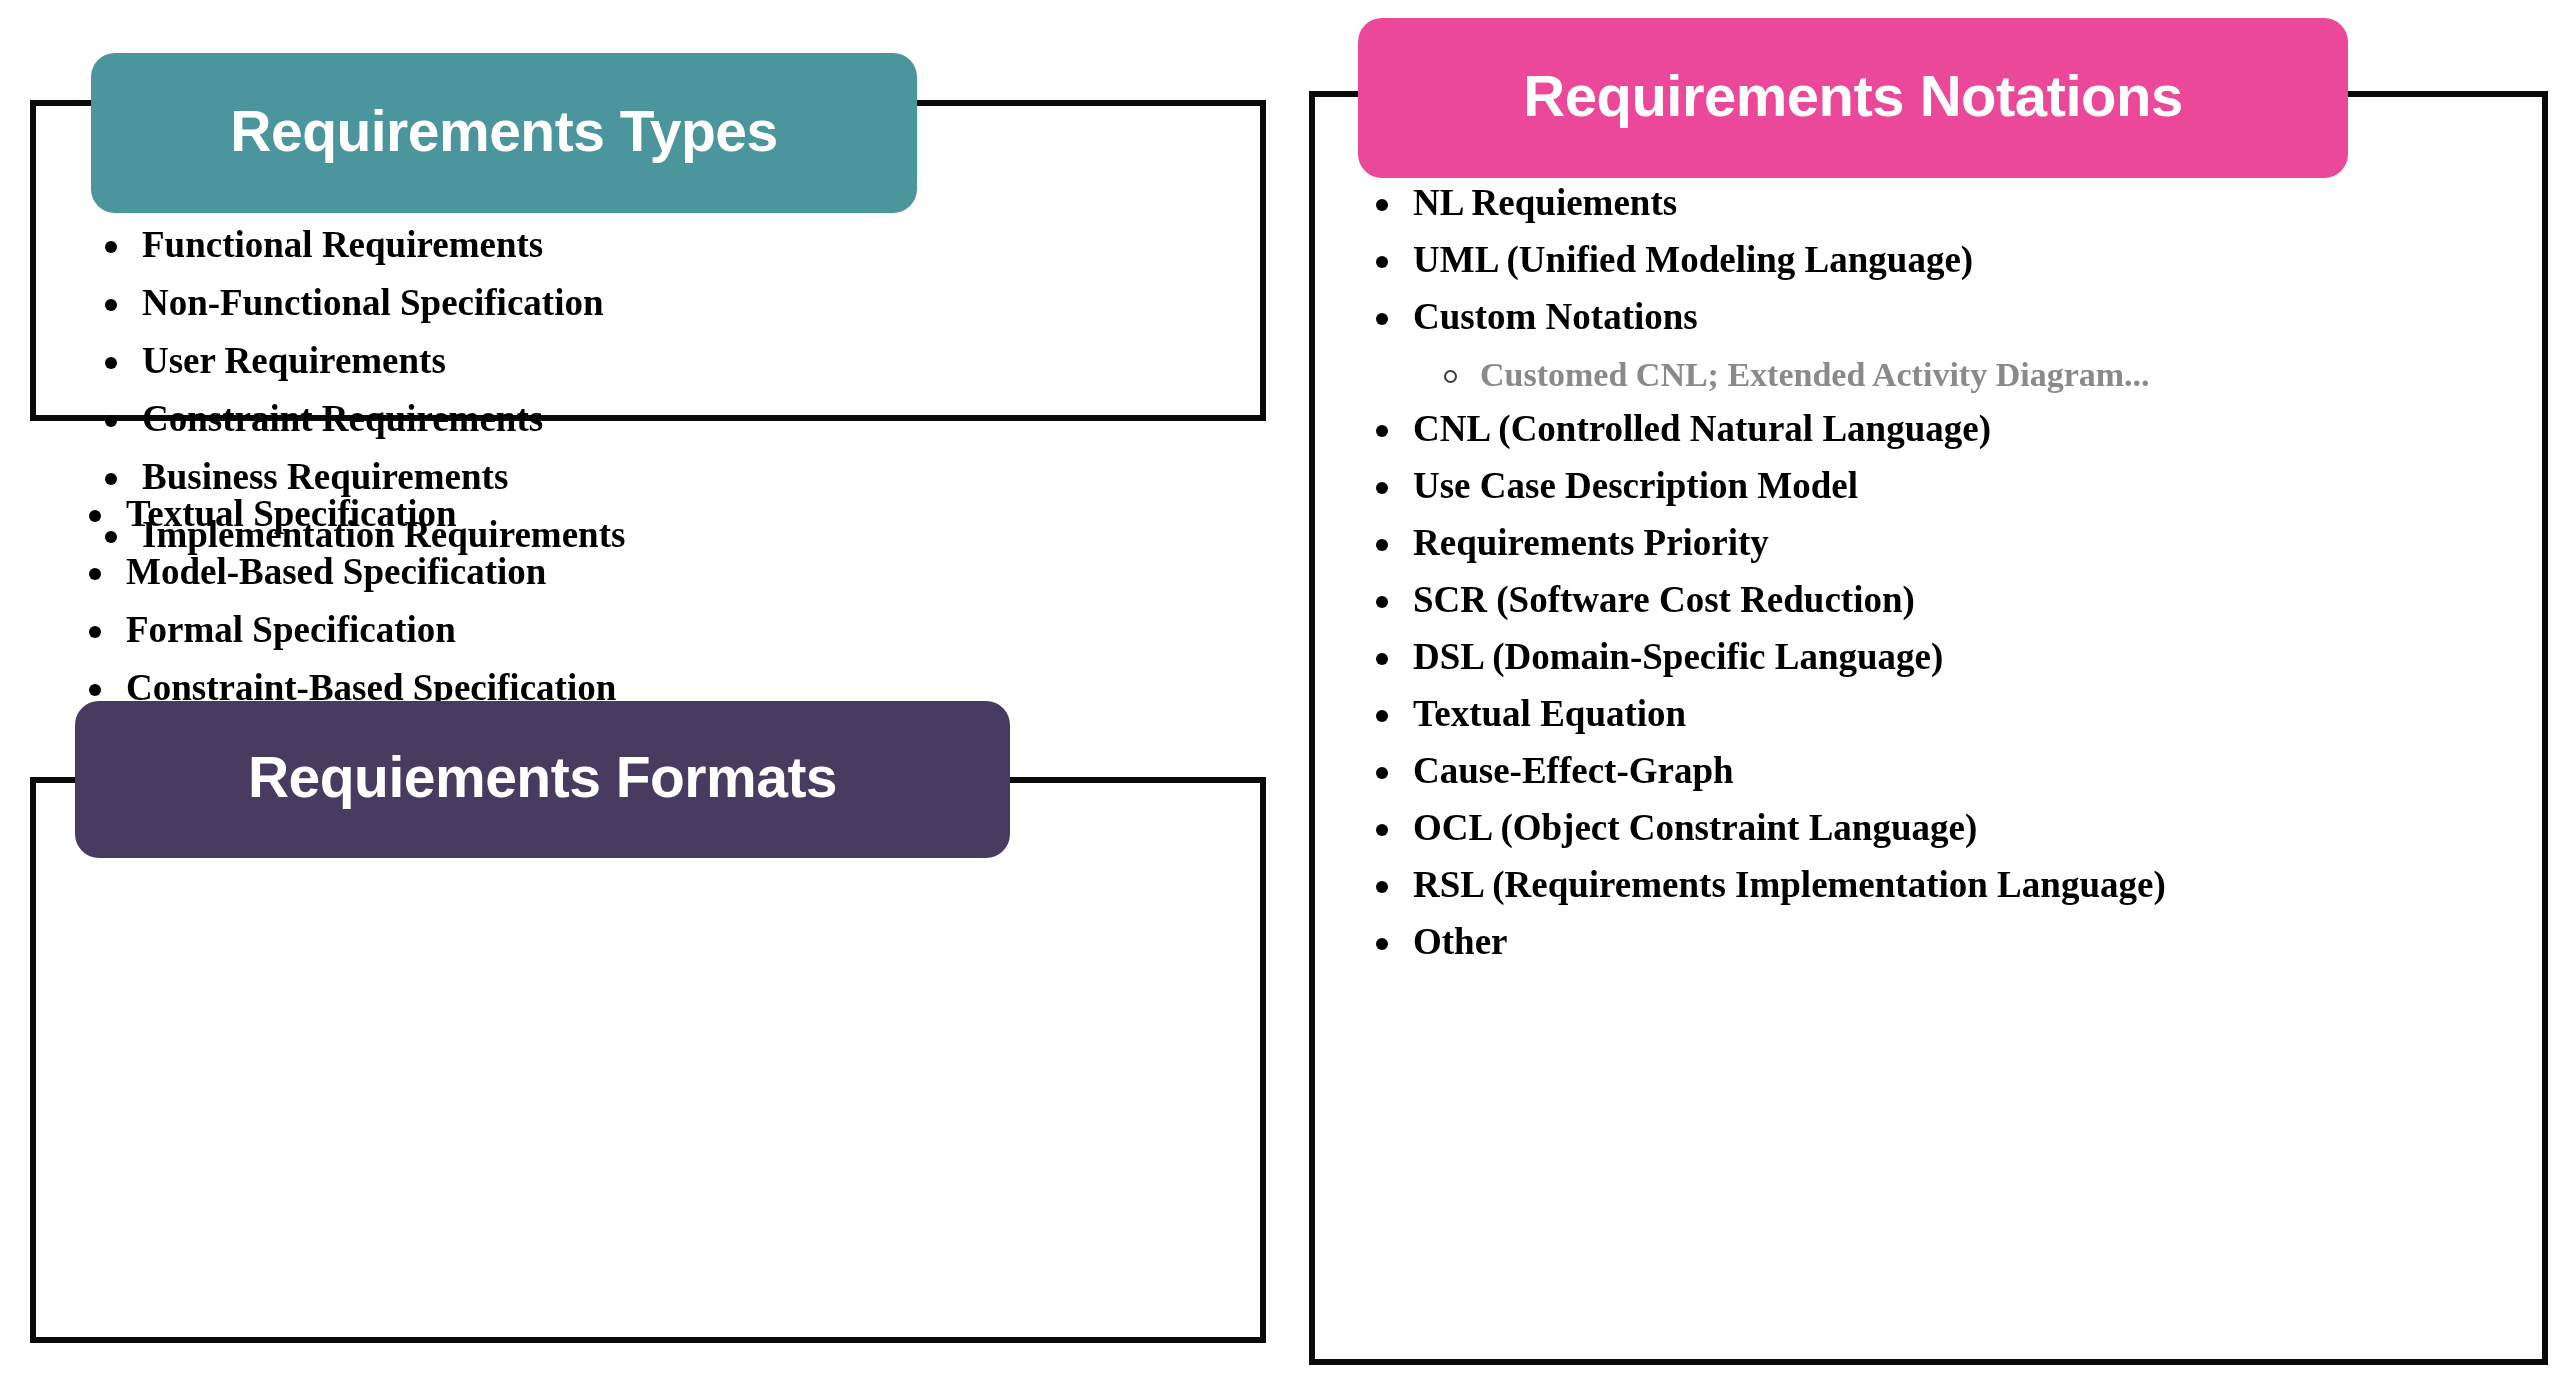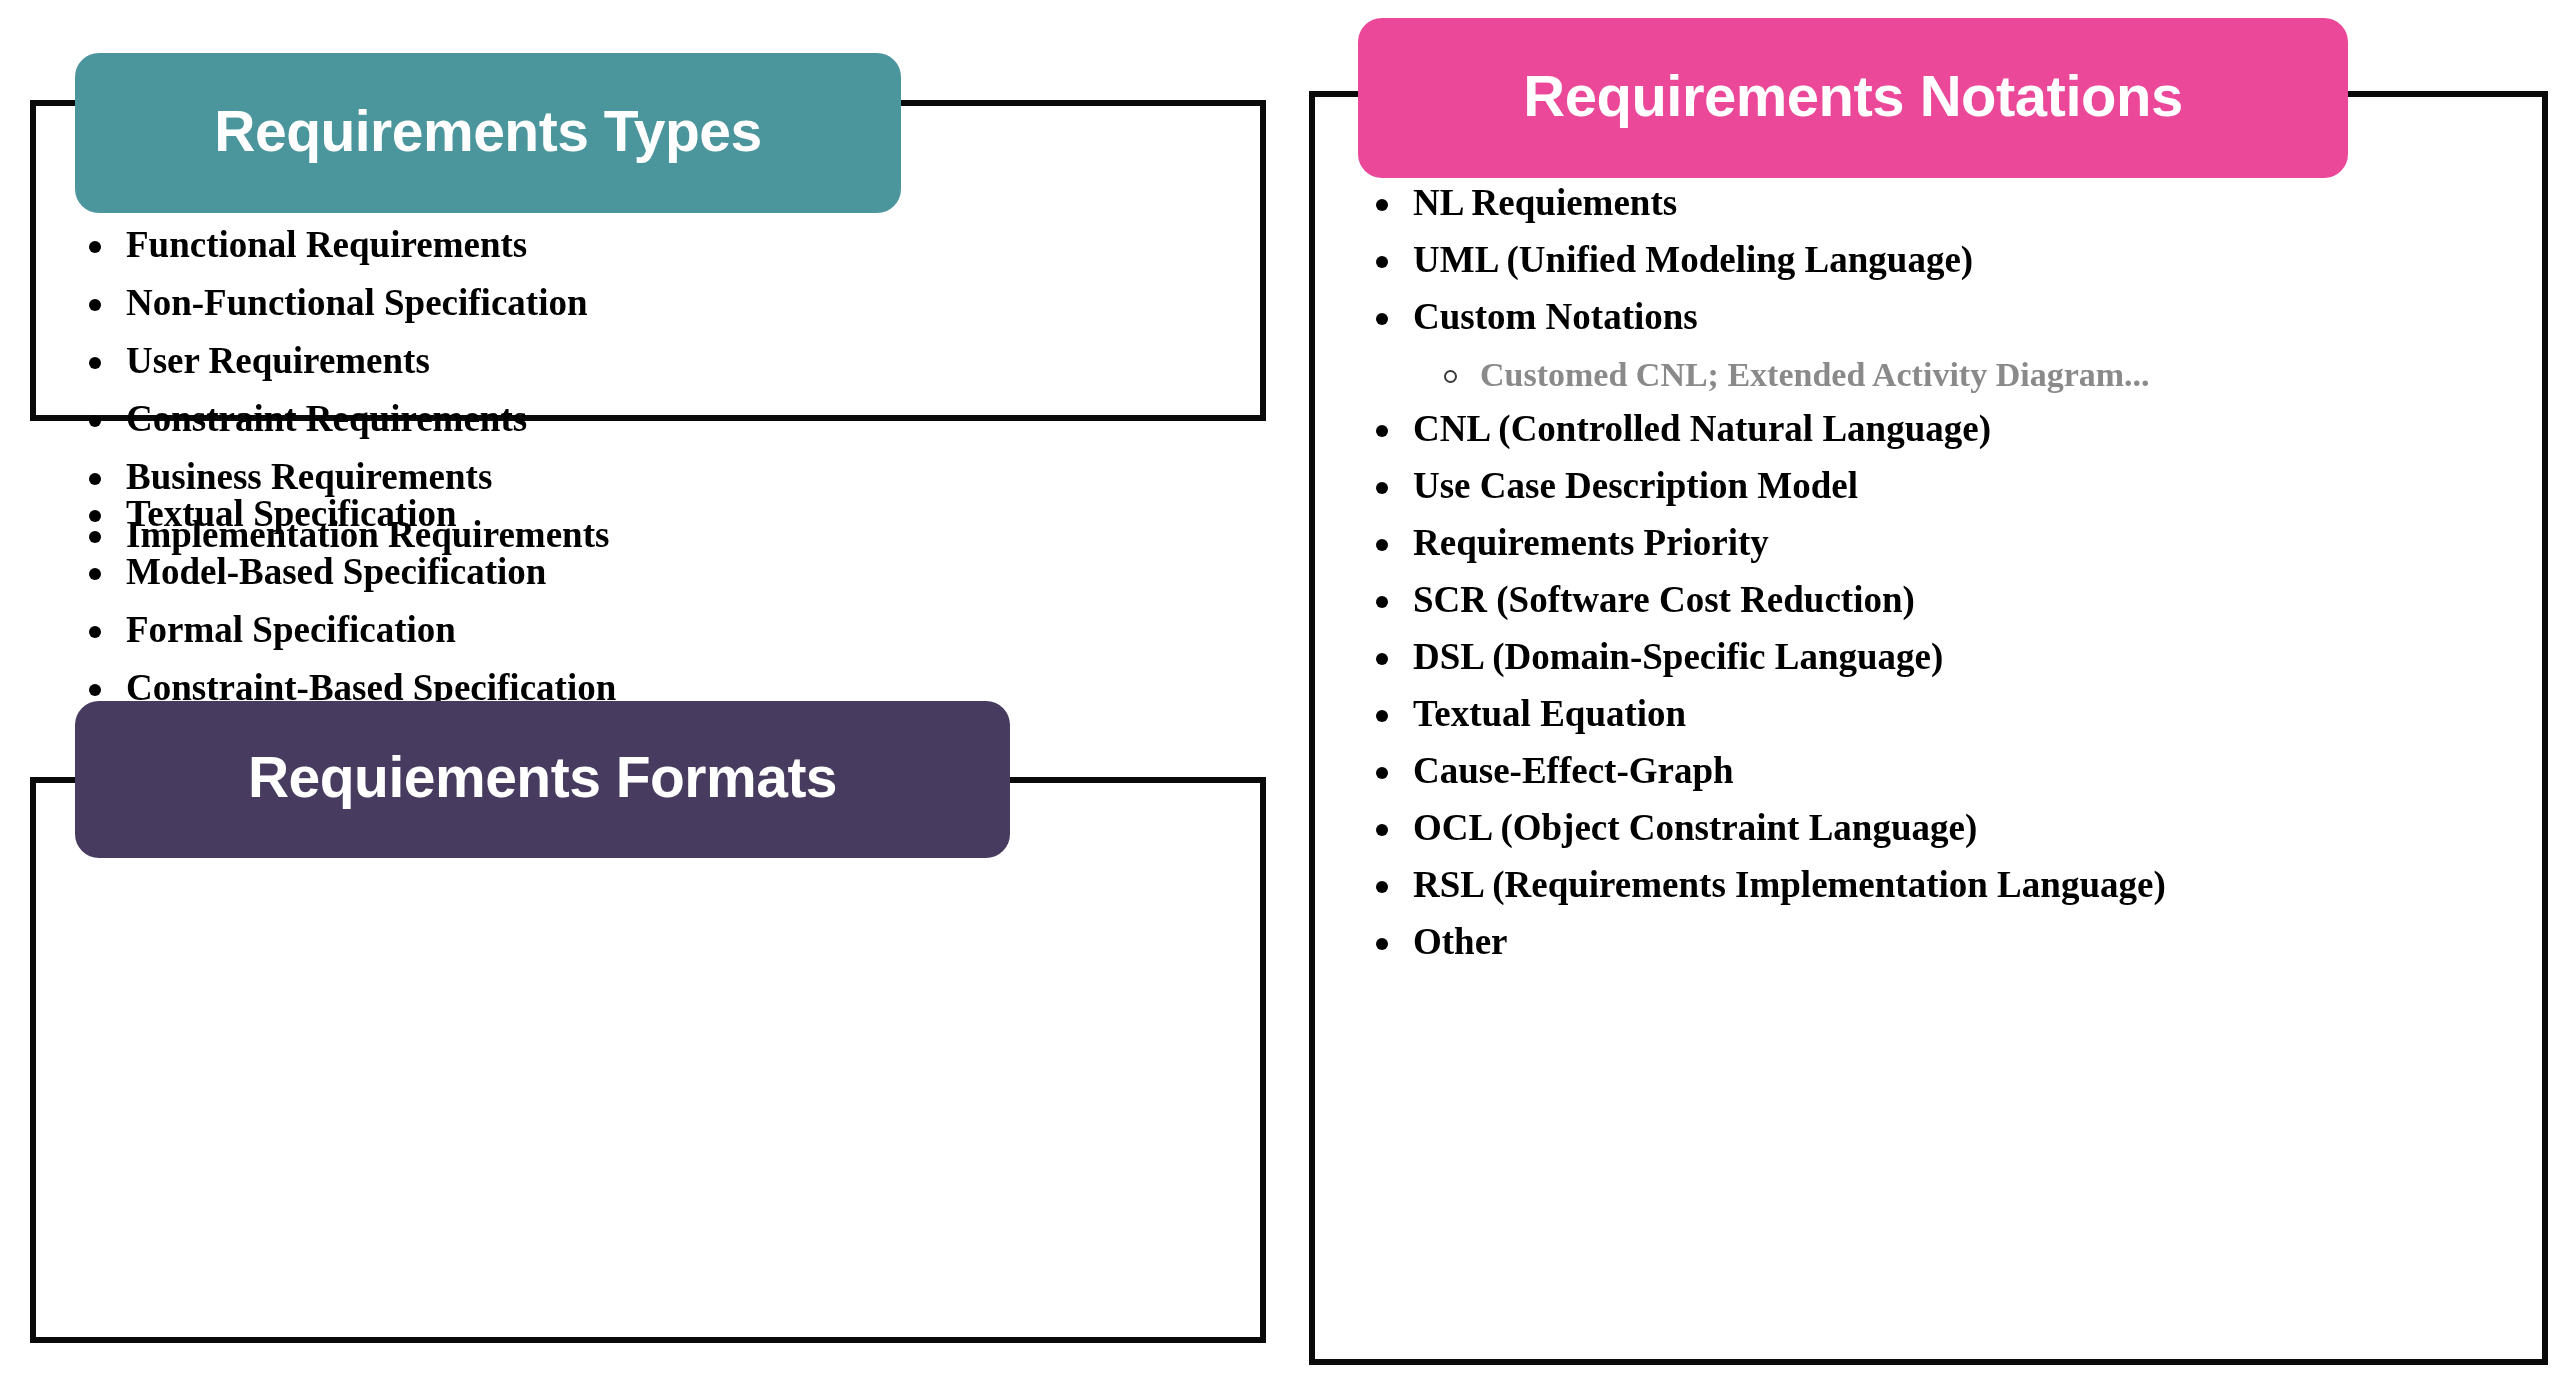--- a/index.html
+++ b/index.html
@@ -42,21 +42,21 @@
   .chip-label {
     font-weight: bold;
     font-size: 57px;
     line-height: 1;
     width: 100%;
     text-align: center;
     padding-bottom: 3.7px;
   }
 
   #chip-types {
-    left: 75px; top: 53px; width: 826px; height: 160px;
+    left: 91px; top: 53px; width: 826px; height: 160px;
     background: #4b959c;
   }
   #chip-formats {
     left: 75px; top: 701px; width: 935px; height: 157px;
     background: #473c5f;
   }
   #chip-notations {
     left: 1358px; top: 18px; width: 990px; height: 160px;
     background: #ec4899;
   }
@@ -99,21 +99,21 @@
     left: 84px;
     top: 14.6px;
     width: 9px;
     height: 9px;
     border-radius: 50%;
     background: transparent;
     border: 2.7px solid #3a3a3a;
   }
 
   
-  #list-types    { left: 73px;  top: 226px; width: 1141px; }
+  #list-types    { left: 89px;  top: 226px; width: 1141px; }
   #list-types > li { margin-bottom: 21px; }
 
   #list-formats  { left: 73px;  top: 495px; width: 1141px; }
   #list-formats > li { margin-bottom: 21px; }
 
   #list-notations{ left: 1360px; top: 184px; width: 1159px; }
   #list-notations > li { margin-bottom: 20px; }
   #list-notations > li.sub { margin-bottom: 16.4px; margin-top: 3.7px; }
 </style>
 </head>

